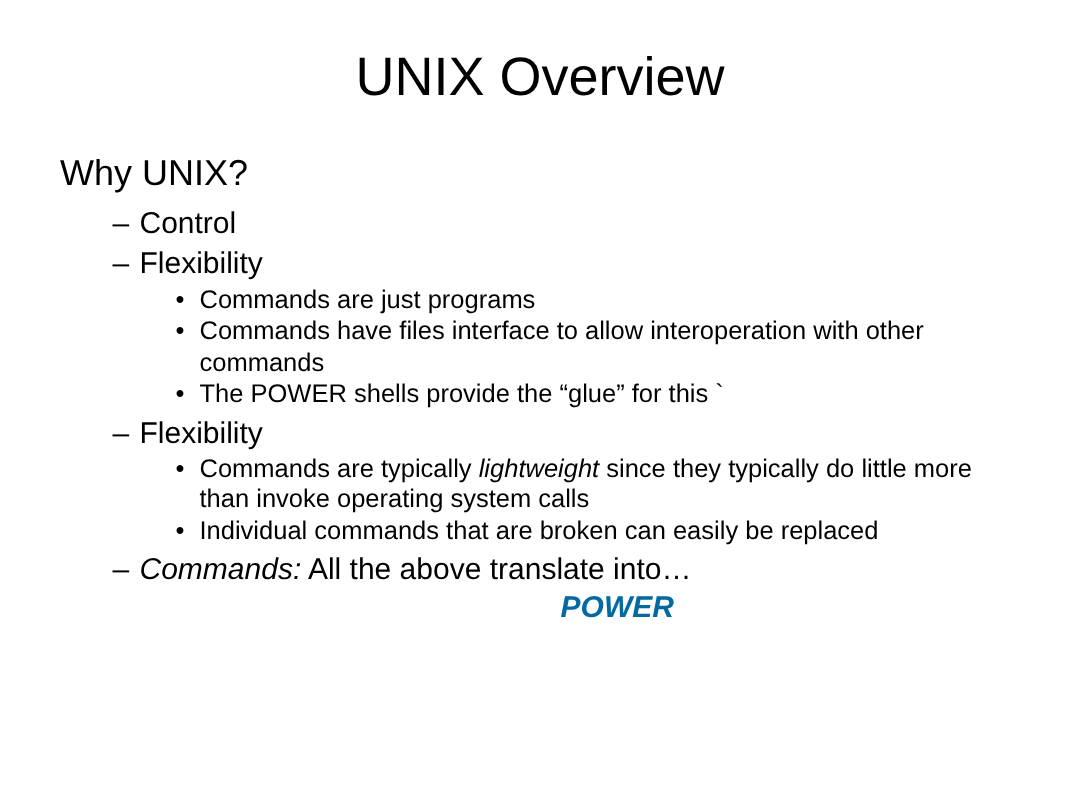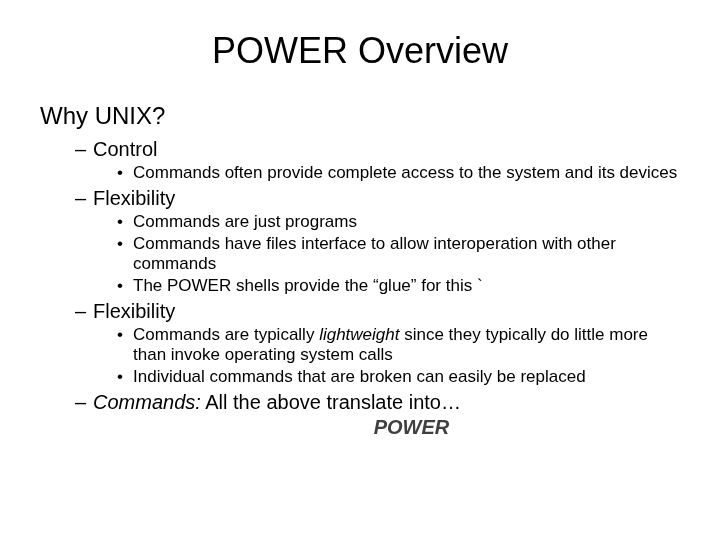--- a/index.html
+++ b/index.html
@@ -62,41 +62,40 @@
     content: "•";
     position: absolute;
     left: 0;
     top: 0;
   }
   .summary-label {
     font-style: italic;
   }
   .power {
     text-align: center;
-    color: #404040;
+    color: #0369a1;
     font-style: italic;
     font-weight: bold;
     font-size: 20px;
     margin-top: 2px;
     margin-left: 50px;
   }
   .lightweight { font-style: italic; }
 </style>
 </head>
 <body>
 
 <div class="slide">
-  <div class="title">POWER Overview</div>
+  <div class="title">UNIX Overview</div>
   <div class="heading">Why UNIX?</div>
 
   <ul class="level1">
     <li>
       <span>Control</span>
       <ul class="level2">
-        <li>Commands often provide complete access to the system and its devices</li>
       </ul>
     </li>
     <li>
       <span>Flexibility</span>
       <ul class="level2">
         <li>Commands are just programs</li>
         <li>Commands have files interface to allow interoperation with other commands</li>
         <li>The POWER shells provide the “glue” for this `</li>
       </ul>
     </li>

